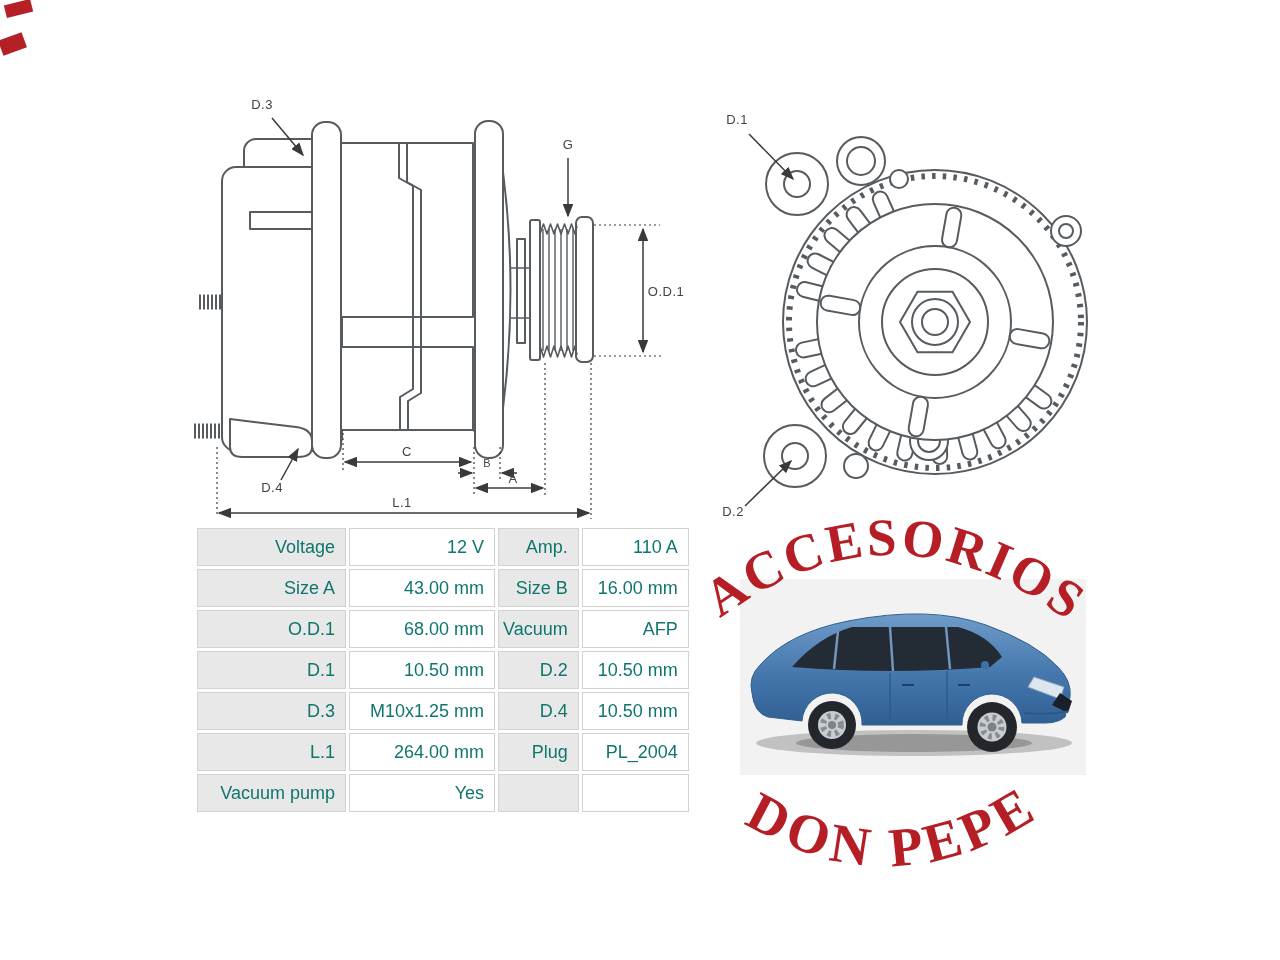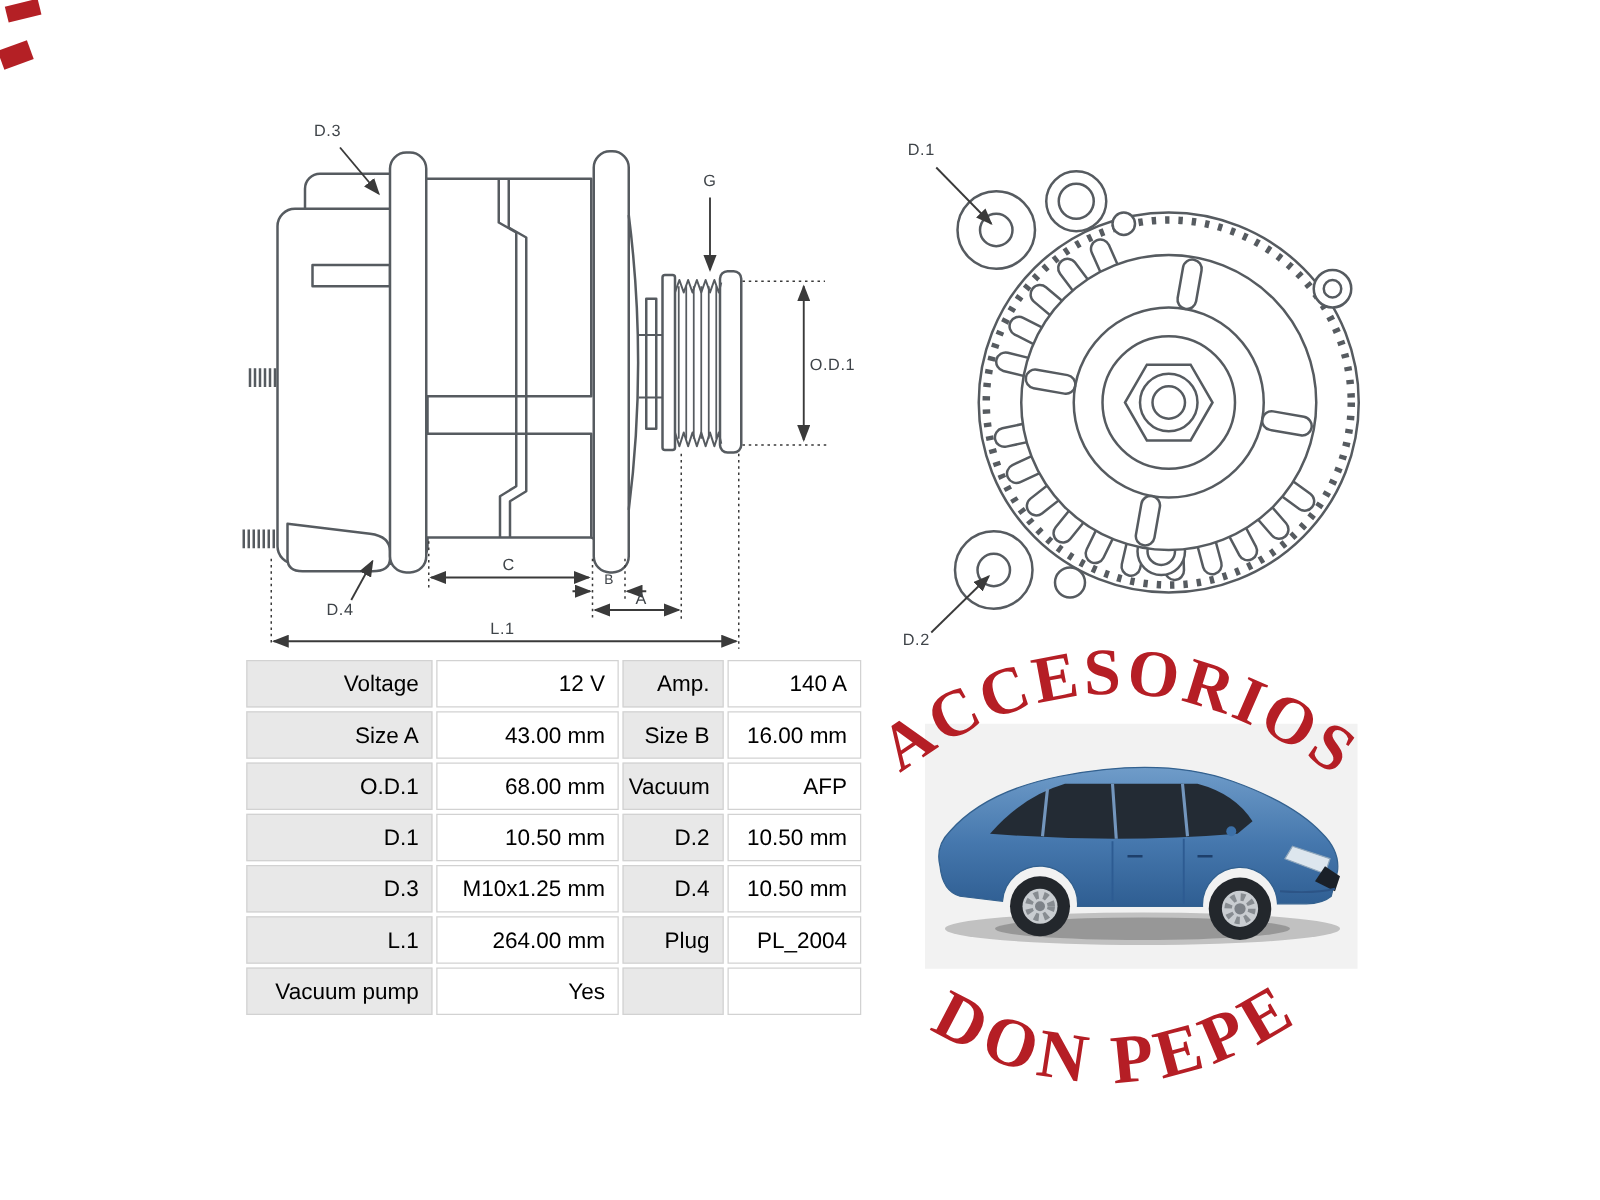--- a/index.html
+++ b/index.html
@@ -4,21 +4,21 @@
 <style>
   html,body{margin:0;padding:0;background:#fff;}
   #stage{position:relative;width:1280px;height:960px;background:#fff;overflow:hidden;
          font-family:"Liberation Sans",sans-serif;text-decoration:underline;}
   .frag{position:absolute;background:#b42025;}
   .frag-a{left:5px;top:2px;width:27px;height:13px;transform:rotate(-14deg);}
   .frag-b{left:0px;top:36px;width:25px;height:16px;transform:rotate(-20deg);}
   .abs{position:absolute;}
   
   table.spec{position:absolute;left:194px;top:525px;border-collapse:separate;border-spacing:3px;}
-  table.spec td{height:36px;font-size:18px;color:#000000;text-align:right;
+  table.spec td{height:36px;font-size:18px;color:#0f766e;text-align:right;
                 padding:0 10px 0 4px;border:1px solid #d2d2d2;white-space:nowrap;
                 font-family:"Liberation Sans",sans-serif;}
   td.lbl{background:#e8e8e8;border-color:#d6d6d6;}
   td.val{background:#ffffff;}
   .c1{width:133px}.c2{width:130px}.c3{width:54px}.c4{width:91px}
   
   text.dim{font-family:"Liberation Sans",sans-serif;font-size:13px;fill:#3f4449;letter-spacing:.5px;}
   text.dimsm{font-family:"Liberation Sans",sans-serif;font-size:11px;fill:#3f4449;}
   text.logo1{font-family:"Liberation Serif",serif;font-weight:bold;font-size:53px;letter-spacing:3px;}
   text.logo2{font-family:"Liberation Serif",serif;font-weight:bold;font-size:55px;letter-spacing:5px;}
@@ -149,21 +149,21 @@
       <text class="dim" x="733" y="516">D.2</text>
     </g>
   </svg>
 
   <table class="spec">
     <tbody>
         <tr>
       <td class="lbl c1">Voltage</td>
       <td class="val c2">12 V</td>
       <td class="lbl c3">Amp.</td>
-      <td class="val c4">140 A</td>
+      <td class="val c4">110 A</td>
     </tr>
     <tr>
       <td class="lbl">Size A</td>
       <td class="val">43.00 mm</td>
       <td class="lbl">Size B</td>
       <td class="val">16.00 mm</td>
     </tr>
     <tr>
       <td class="lbl">O.D.1</td>
       <td class="val">68.00 mm</td>

